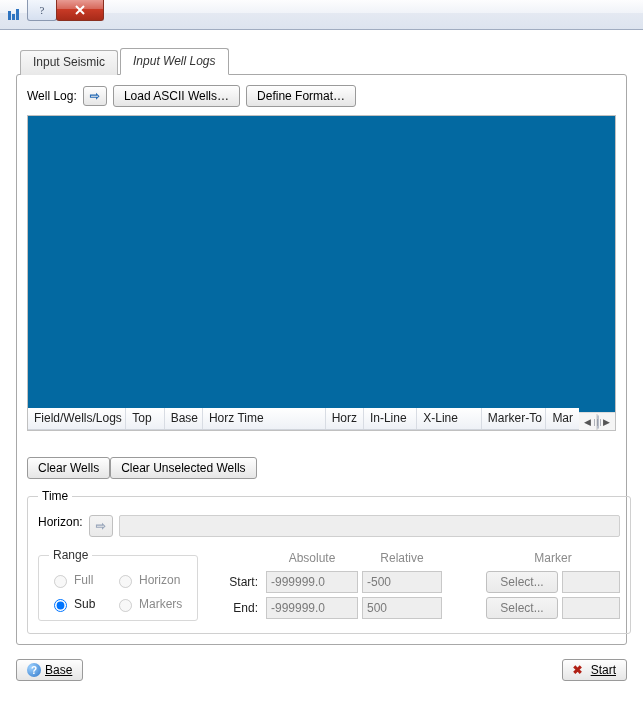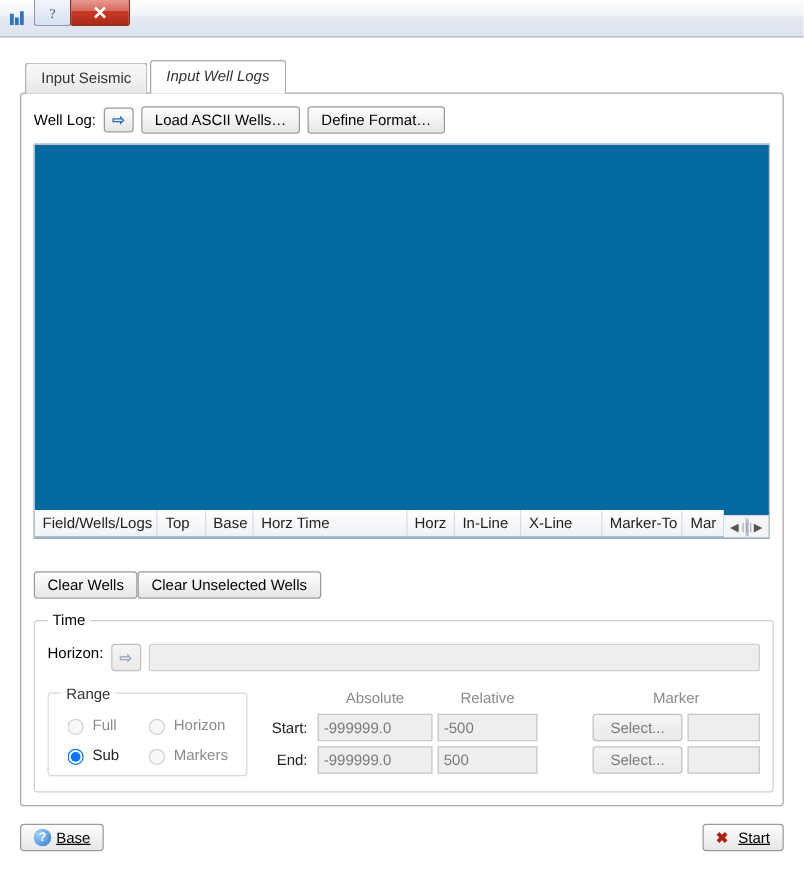--- a/index.html
+++ b/index.html
@@ -184,21 +184,21 @@
     padding: 8px 10px 12px 10px;
   }
   fieldset.time > legend { padding: 0 4px; color:#000000; }
   .horizon-row { display:flex; gap:6px; margin: 4px 0 10px 0; }
   .disabled-field {
     flex:1; height:22px;
     border:1px solid #cfcfcf;
     background:#eeeeee;
     border-radius:2px;
   }
-  .range-wrap { display:flex; gap:12px; align-items:center; }
+  .range-wrap { display:flex; gap:24px; align-items:flex-end; }
   fieldset.range {
     border:1px solid #d8d8d8;
     border-radius:3px;
     padding: 6px 10px 8px 10px;
     margin:0;
     width:160px;
   }
   fieldset.range > legend { padding:0 4px; color:#333; }
   .radio-grid {
     display:grid;

